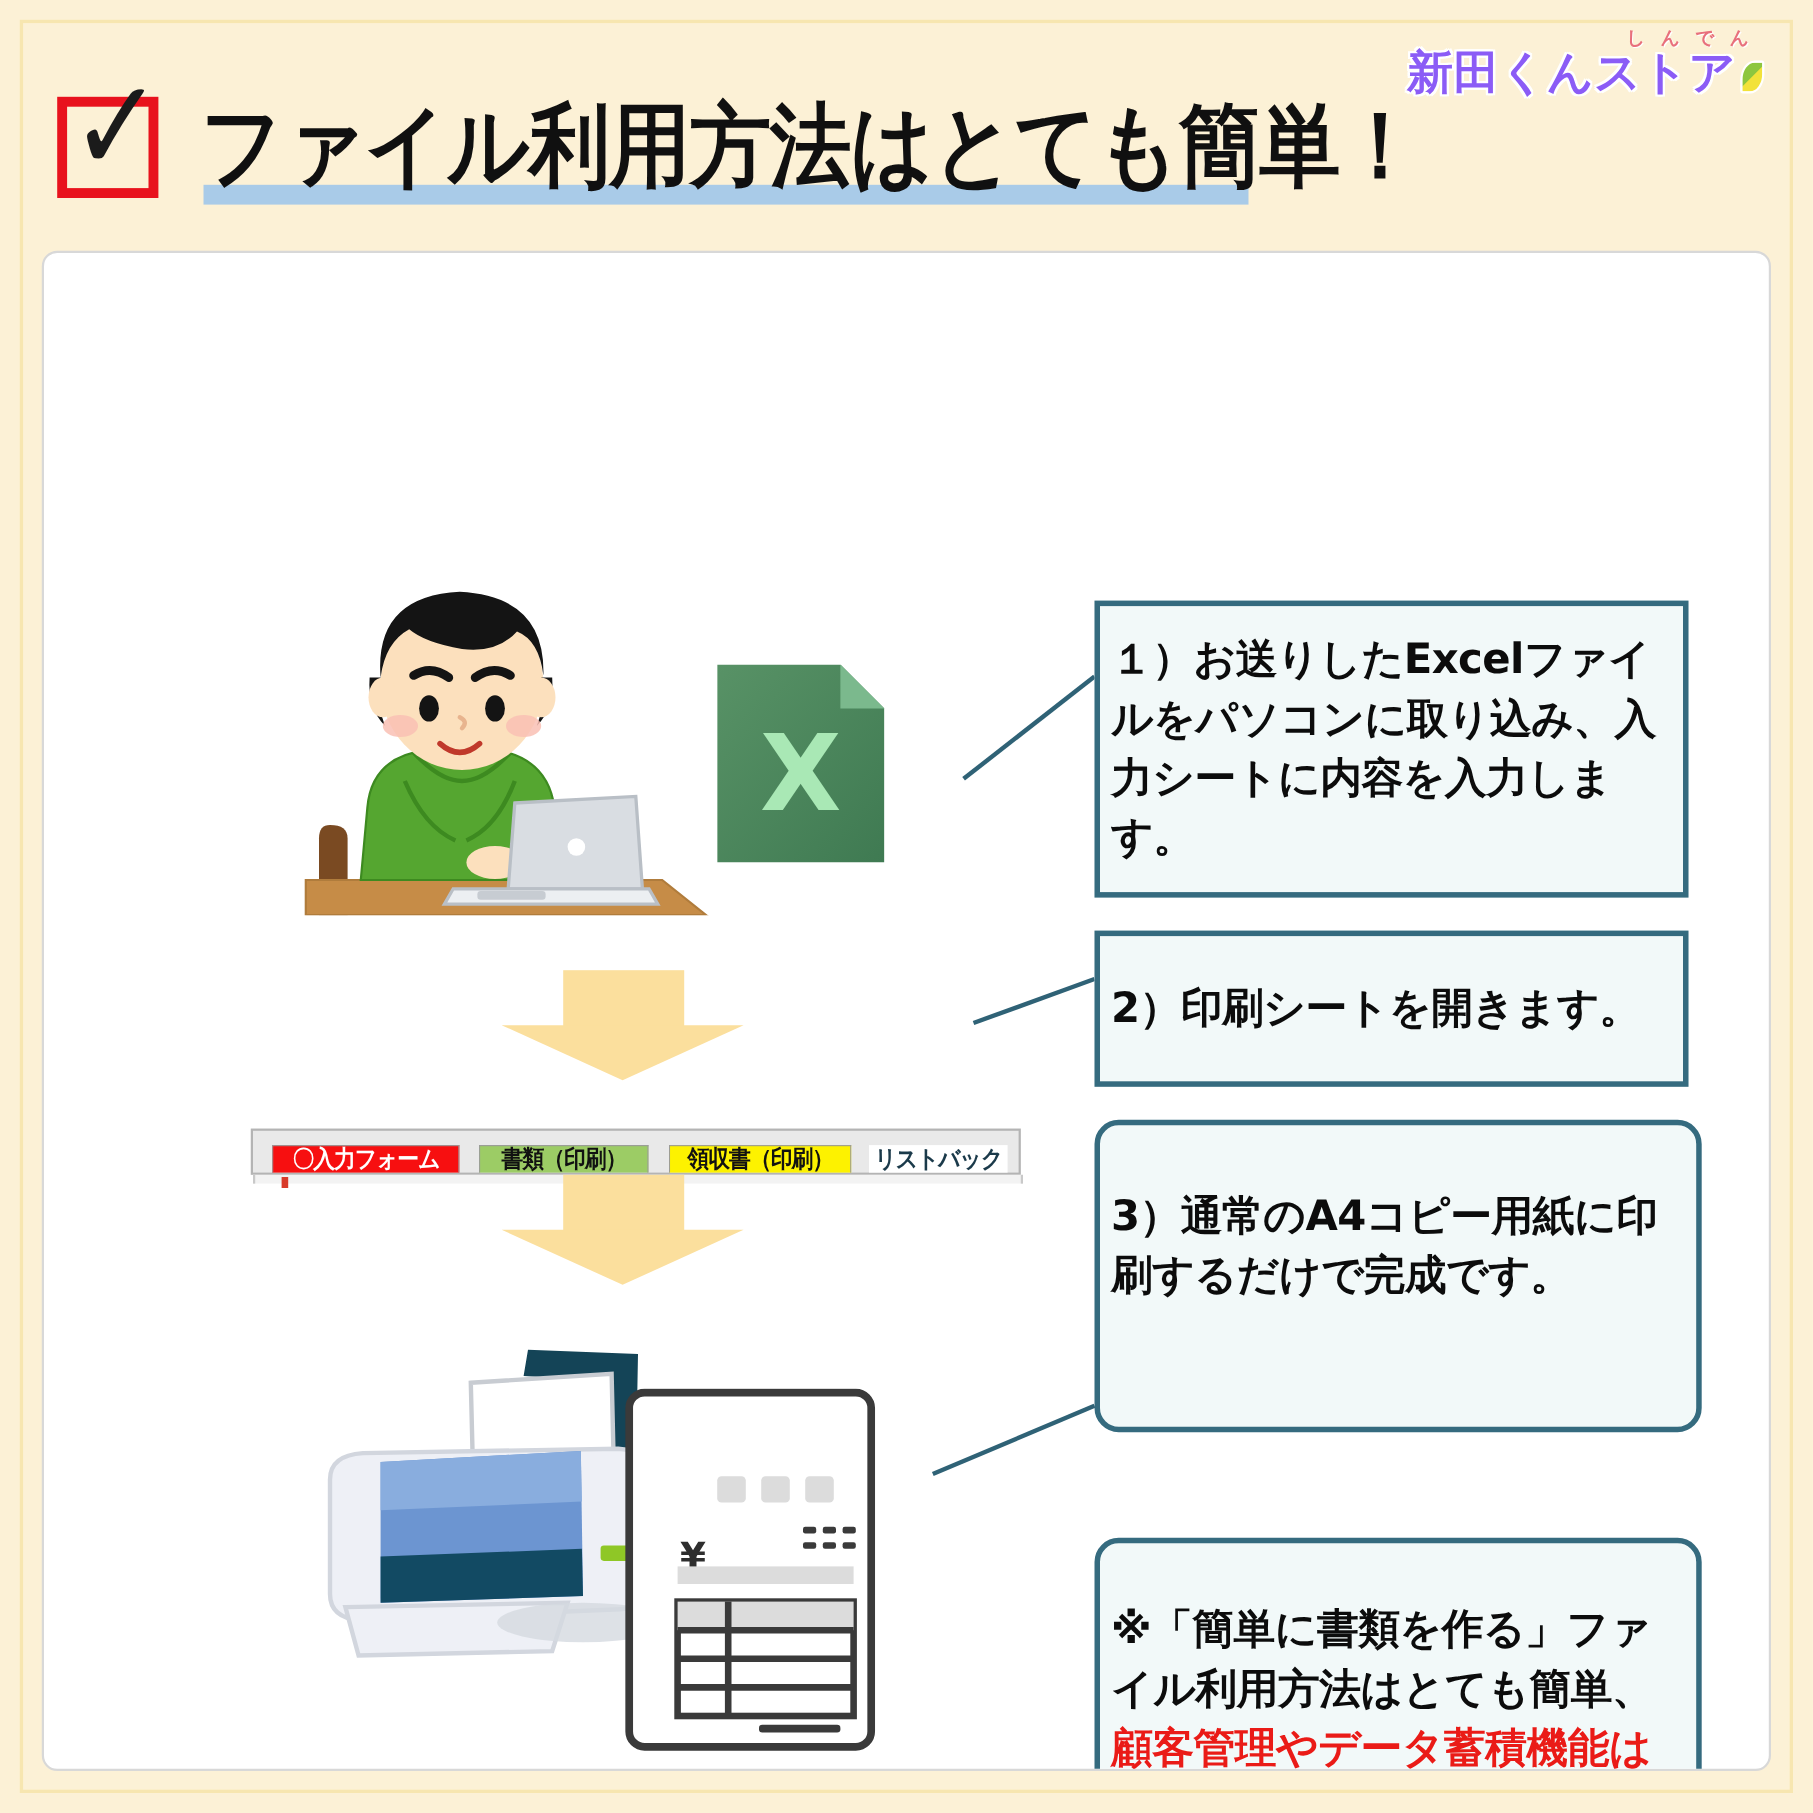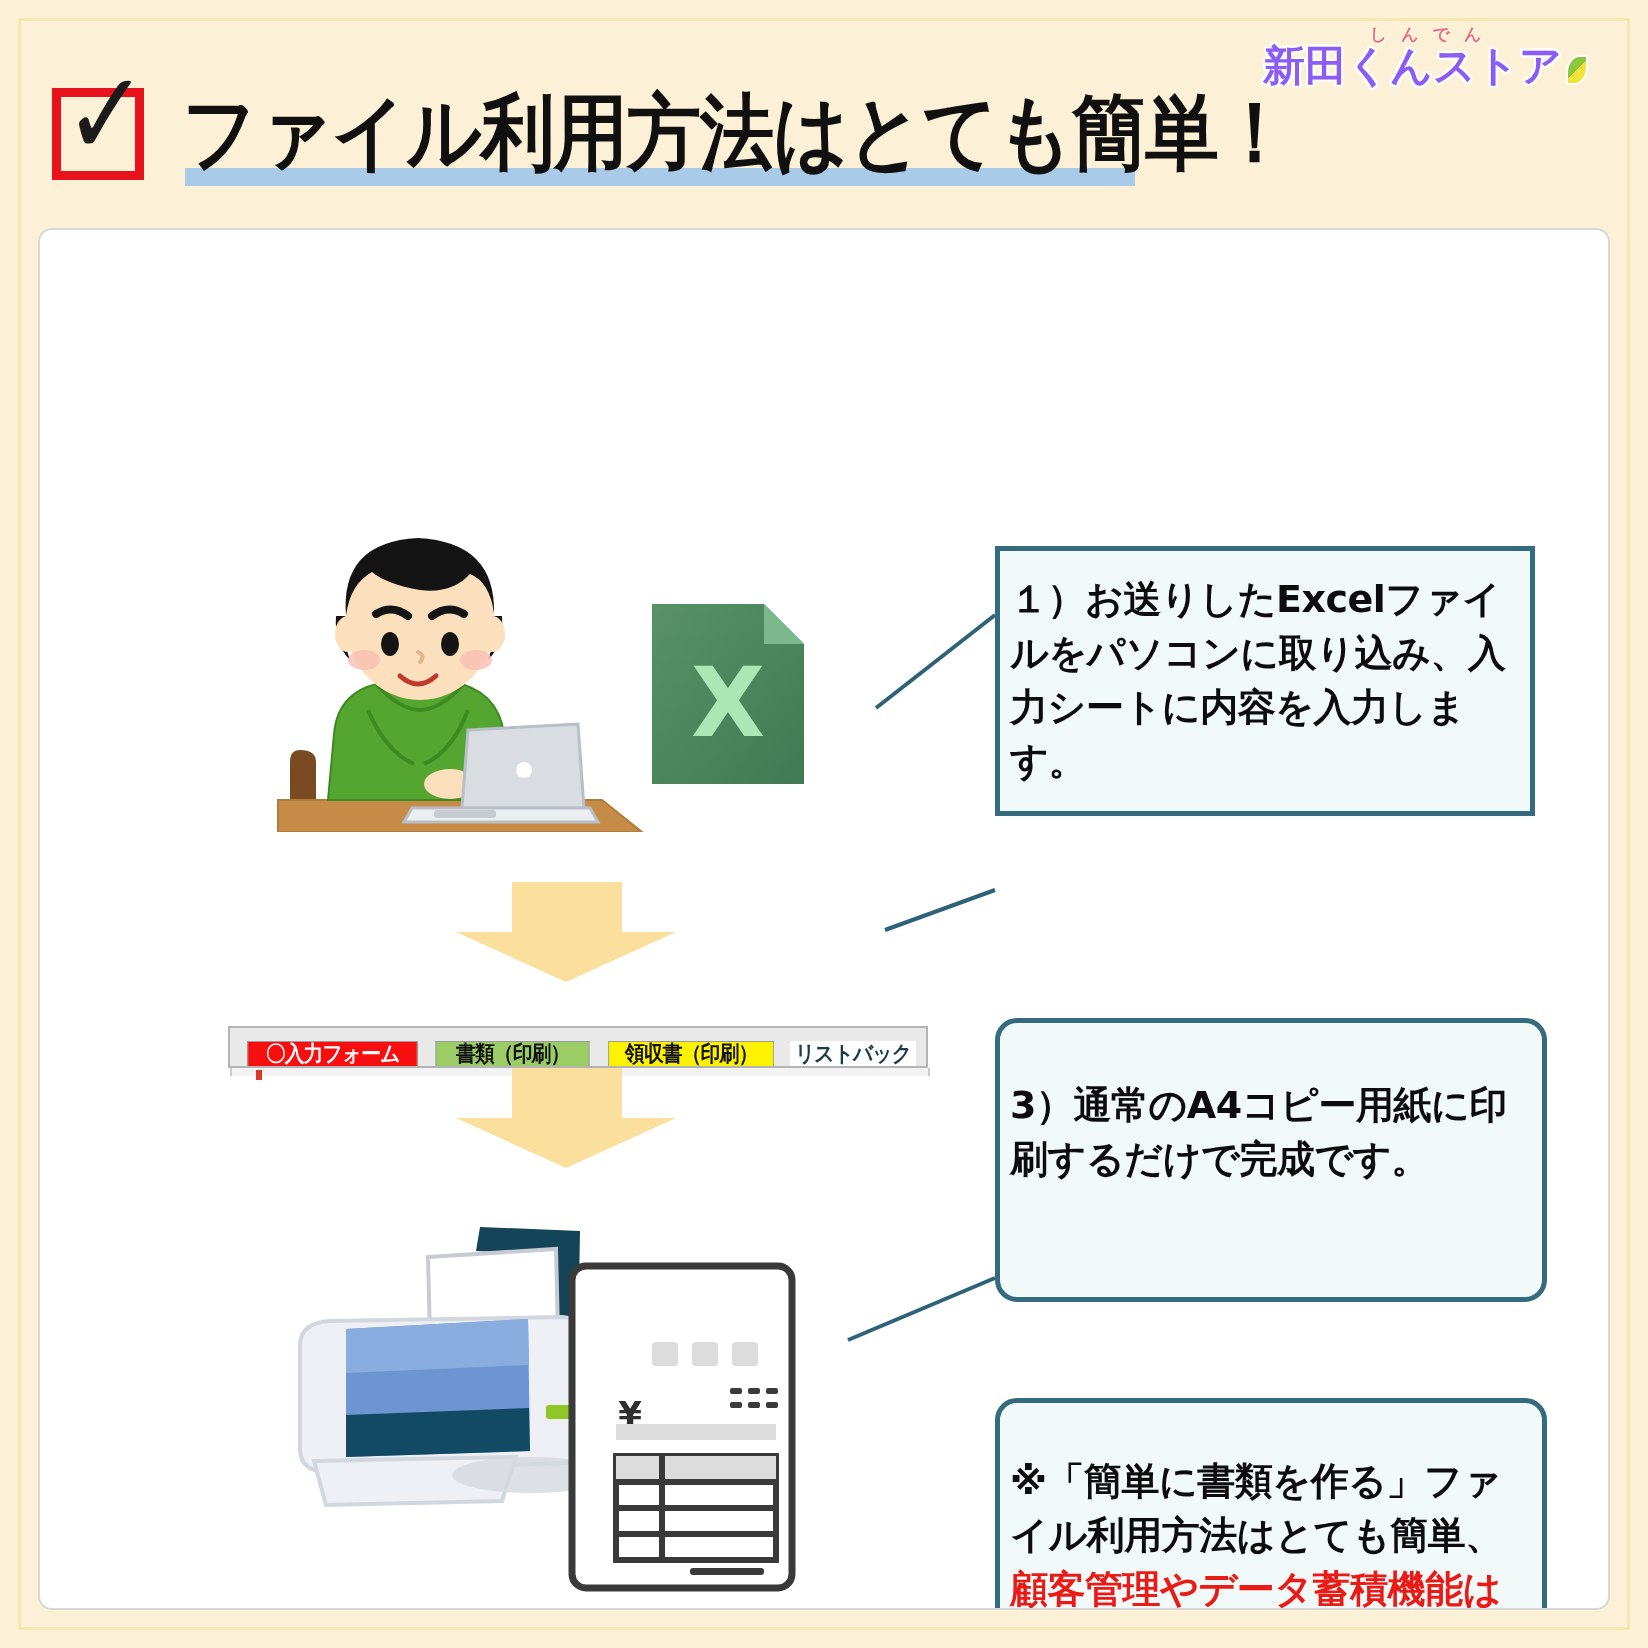--- a/index.html
+++ b/index.html
@@ -18,22 +18,22 @@
   #inner-rule {
     position: absolute;
     left: 18px; top: 18px; right: 18px; bottom: 18px;
     border: 3px solid #f7e6b0;
     pointer-events: none;
   }
 
   
   #logo {
     position: absolute;
-    right: 60px; top: 26px;
-    text-align: center;
+    right: 44px; top: 26px;
+    text-align: right;
     line-height: 1;
     white-space: nowrap;
   }
   #logo .furi {
     font-size: 17px;
     font-weight: bold;
     color: #e8707c;
     letter-spacing: 14px;
     margin-left: 14px;
     margin-bottom: 2px;
@@ -330,20 +330,23 @@
     <svg style="position:absolute; left:0; top:0; width:1572px; height:1382px; pointer-events:none;">
       <line x1="836" y1="478" x2="955" y2="385" stroke="#2f6276" stroke-width="4"></line>
       <line x1="845" y1="700" x2="955" y2="660" stroke="#2f6276" stroke-width="4"></line>
       <line x1="808" y1="1110" x2="955" y2="1048" stroke="#2f6276" stroke-width="4"></line>
     </svg>
 
     <div id="box1" class="step-box">
       <span class="txt">１）お送りしたExcelファイルをパソコンに取り込み、入力シートに内容を入力します。</span>
     </div>
 
+    <div id="box2" class="step-box">
+      <span class="txt">2）印刷シートを開きます。</span>
+    </div>
 
     <div id="box3" class="step-box">
       <span class="txt">
         <span>3）通常のA4コピー用紙に印刷するだけで完成です。</span>
         <br><br>
       </span>
     </div>
 
     <div id="box4" class="step-box">
       <span class="txt">

